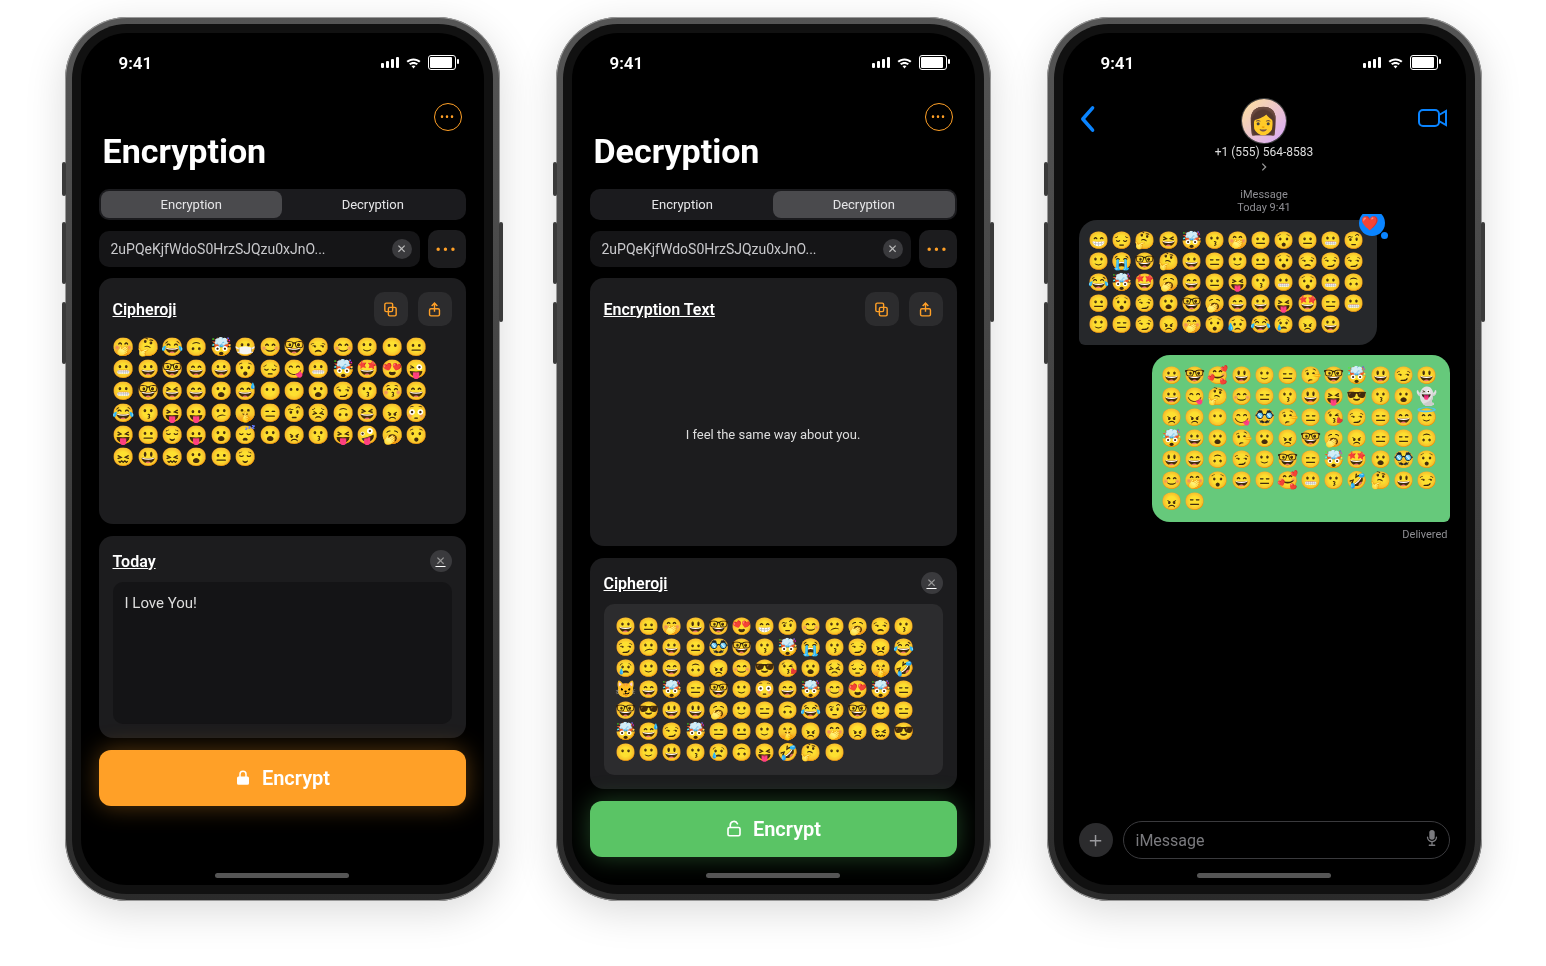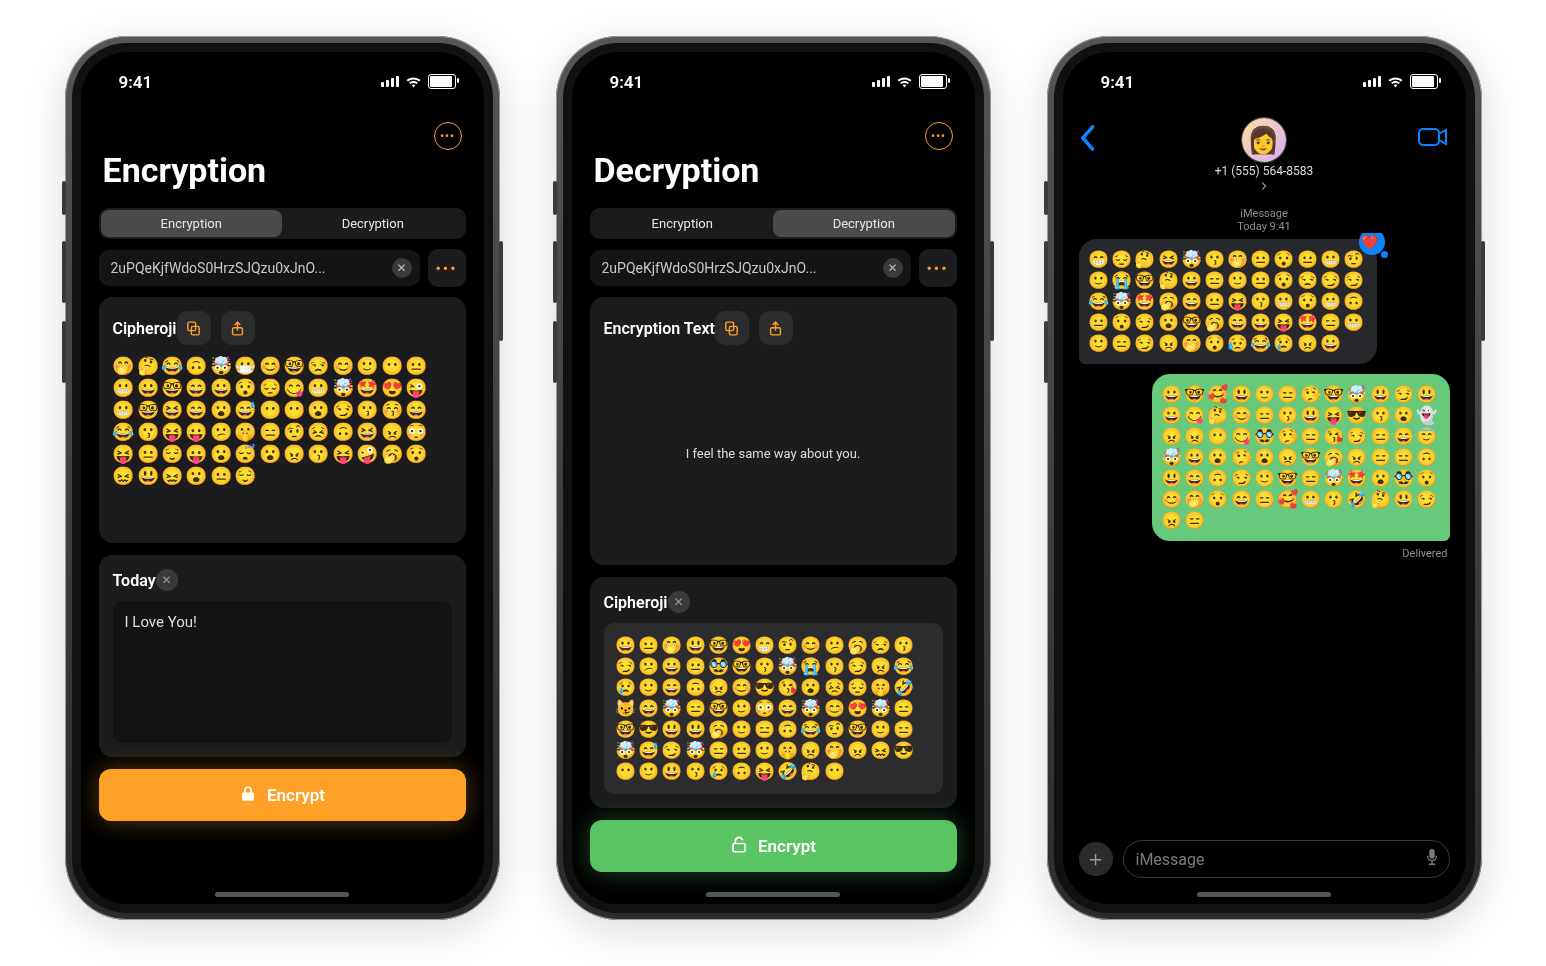--- a/index.html
+++ b/index.html
@@ -11,21 +11,21 @@
     --card-light:#2c2c2e;
     --text:#ffffff;
     --muted:#8e8e93;
     --accent:#ffa027;
     --accent-green:#5ac465;
     --bubble-green:#66c97b;
     --bubble-gray:#26282b;
     --ios-blue:#0a84ff;
   }
   html,body{margin:0;padding:0;background:var(--bg-page);font-family:-apple-system,Segoe UI,Roboto,Helvetica,Arial,sans-serif;}
-  .stage{display:flex;gap:56px;justify-content:center;align-items:flex-start;padding:36px 0 0 0;min-height:100vh;box-sizing:border-box;}
+  .stage{display:flex;gap:56px;justify-content:center;align-items:flex-start;padding:17px 0 0 0;min-height:100vh;box-sizing:border-box;}
   .device{position:relative;width:421px;height:870px;border-radius:62px;background:linear-gradient(#555,#2b2b2b);padding:7px;box-shadow:0 0 0 1px #999 inset, 0 10px 40px rgba(0,0,0,.15);}
   .device .bezel{position:relative;width:100%;height:100%;border-radius:55px;background:var(--device-border2);padding:9px;box-sizing:border-box;}
   .device .screen{position:relative;width:100%;height:100%;border-radius:46px;background:var(--screen);overflow:hidden;color:var(--text);}
   .island{position:absolute;top:12px;left:50%;transform:translateX(-50%);width:126px;height:36px;background:#000;border-radius:20px;z-index:5;}
   .device .btn-side{position:absolute;background:#3a3a3a;border-radius:3px;}
   .device .btn-r1{right:-3px;top:205px;width:4px;height:100px;}
   .device .btn-l1{left:-3px;top:145px;width:4px;height:34px;}
   .device .btn-l2{left:-3px;top:205px;width:4px;height:62px;}
   .device .btn-l3{left:-3px;top:285px;width:4px;height:62px;}
 
@@ -50,34 +50,34 @@
   .seg{display:flex;margin:6px 18px 10px 18px;background:#1b1b1e;border-radius:10px;padding:2px;}
   .seg .opt{flex:1;text-align:center;font-size:13px;padding:6px 0;border-radius:8px;color:#e5e5e7;}
   .seg .opt.sel{background:#4a4a4d;}
 
   .keyrow{display:flex;gap:8px;margin:0 18px 10px 18px;align-items:center;}
   .keyfield{flex:1;background:#151517;border-radius:10px;padding:10px 34px 10px 12px;font-size:14px;color:#c9c9cc;position:relative;white-space:nowrap;overflow:hidden;}
   .keyfield .xbtn{position:absolute;right:8px;top:50%;transform:translateY(-50%);width:20px;height:20px;border-radius:50%;background:#3a3a3d;display:flex;align-items:center;justify-content:center;color:#bbb;font-size:12px;}
   .dotsbtn{width:38px;height:38px;background:var(--card);border-radius:10px;display:flex;align-items:center;justify-content:center;color:var(--accent);font-size:16px;letter-spacing:2px;}
 
   .card{margin:0 18px 12px 18px;background:var(--card);border-radius:14px;padding:14px 14px;box-sizing:border-box;}
-  .card-hd{display:flex;align-items:center;justify-content:flex-start;margin-bottom:10px;}
+  .card-hd{display:flex;align-items:center;justify-content:space-between;margin-bottom:10px;text-decoration:underline;}
   .card-hd .lbl{font-size:16px;font-weight:600;}
   .card-hd .icn-row{display:flex;gap:10px;}
   .sqbtn{width:34px;height:34px;background:var(--card-light);border-radius:10px;display:flex;align-items:center;justify-content:center;color:var(--accent);}
   .sqbtn svg{width:17px;height:17px;}
   .emoji-block{font-size:18px;line-height:22px;word-break:break-all;letter-spacing:2px;}
   .card.tall{min-height:246px;}
   .card .center-msg{min-height:196px;display:flex;align-items:center;justify-content:center;font-size:13px;color:#ddd;}
 
   .card .inner{background:#141416;border-radius:10px;padding:12px;font-size:15px;color:#ddd;min-height:118px;}
   .card .inner-emoji{background:var(--card-light);border-radius:10px;padding:12px;font-size:17px;line-height:21px;letter-spacing:2px;word-break:break-all;}
   .card-hd .xgray{width:22px;height:22px;border-radius:50%;background:#3a3a3d;display:flex;align-items:center;justify-content:center;color:#999;font-size:12px;}
 
-  .bigbtn{margin:0 18px 18px 18px;border-radius:12px;padding:16px 0;display:flex;justify-content:center;gap:10px;font-size:17px;font-weight:600;box-shadow:0 0 24px rgba(255,160,39,.35);}
+  .bigbtn{margin:0 18px 18px 18px;border-radius:12px;padding:16px 0;display:flex;align-items:center;justify-content:center;gap:10px;font-size:20px;font-weight:600;box-shadow:0 0 24px rgba(255,160,39,.35);}
   .bigbtn.orange{background:var(--accent);color:#fff;}
   .bigbtn.green{background:var(--accent-green);color:#fff;box-shadow:0 0 24px rgba(90,196,101,.35);}
   .bigbtn svg{width:18px;height:18px;}
   .home-ind{position:absolute;bottom:7px;left:50%;transform:translateX(-50%);width:134px;height:5px;background:#555;border-radius:3px;}
 
   
   .msg-app{position:absolute;inset:0;padding-top:54px;box-sizing:border-box;display:flex;flex-direction:column;}
   .msg-top{padding:6px 14px 6px 14px;position:relative;}
   .msg-top .back{position:absolute;left:14px;top:18px;color:var(--ios-blue);}
   .msg-top .back svg{width:20px;height:28px;}

